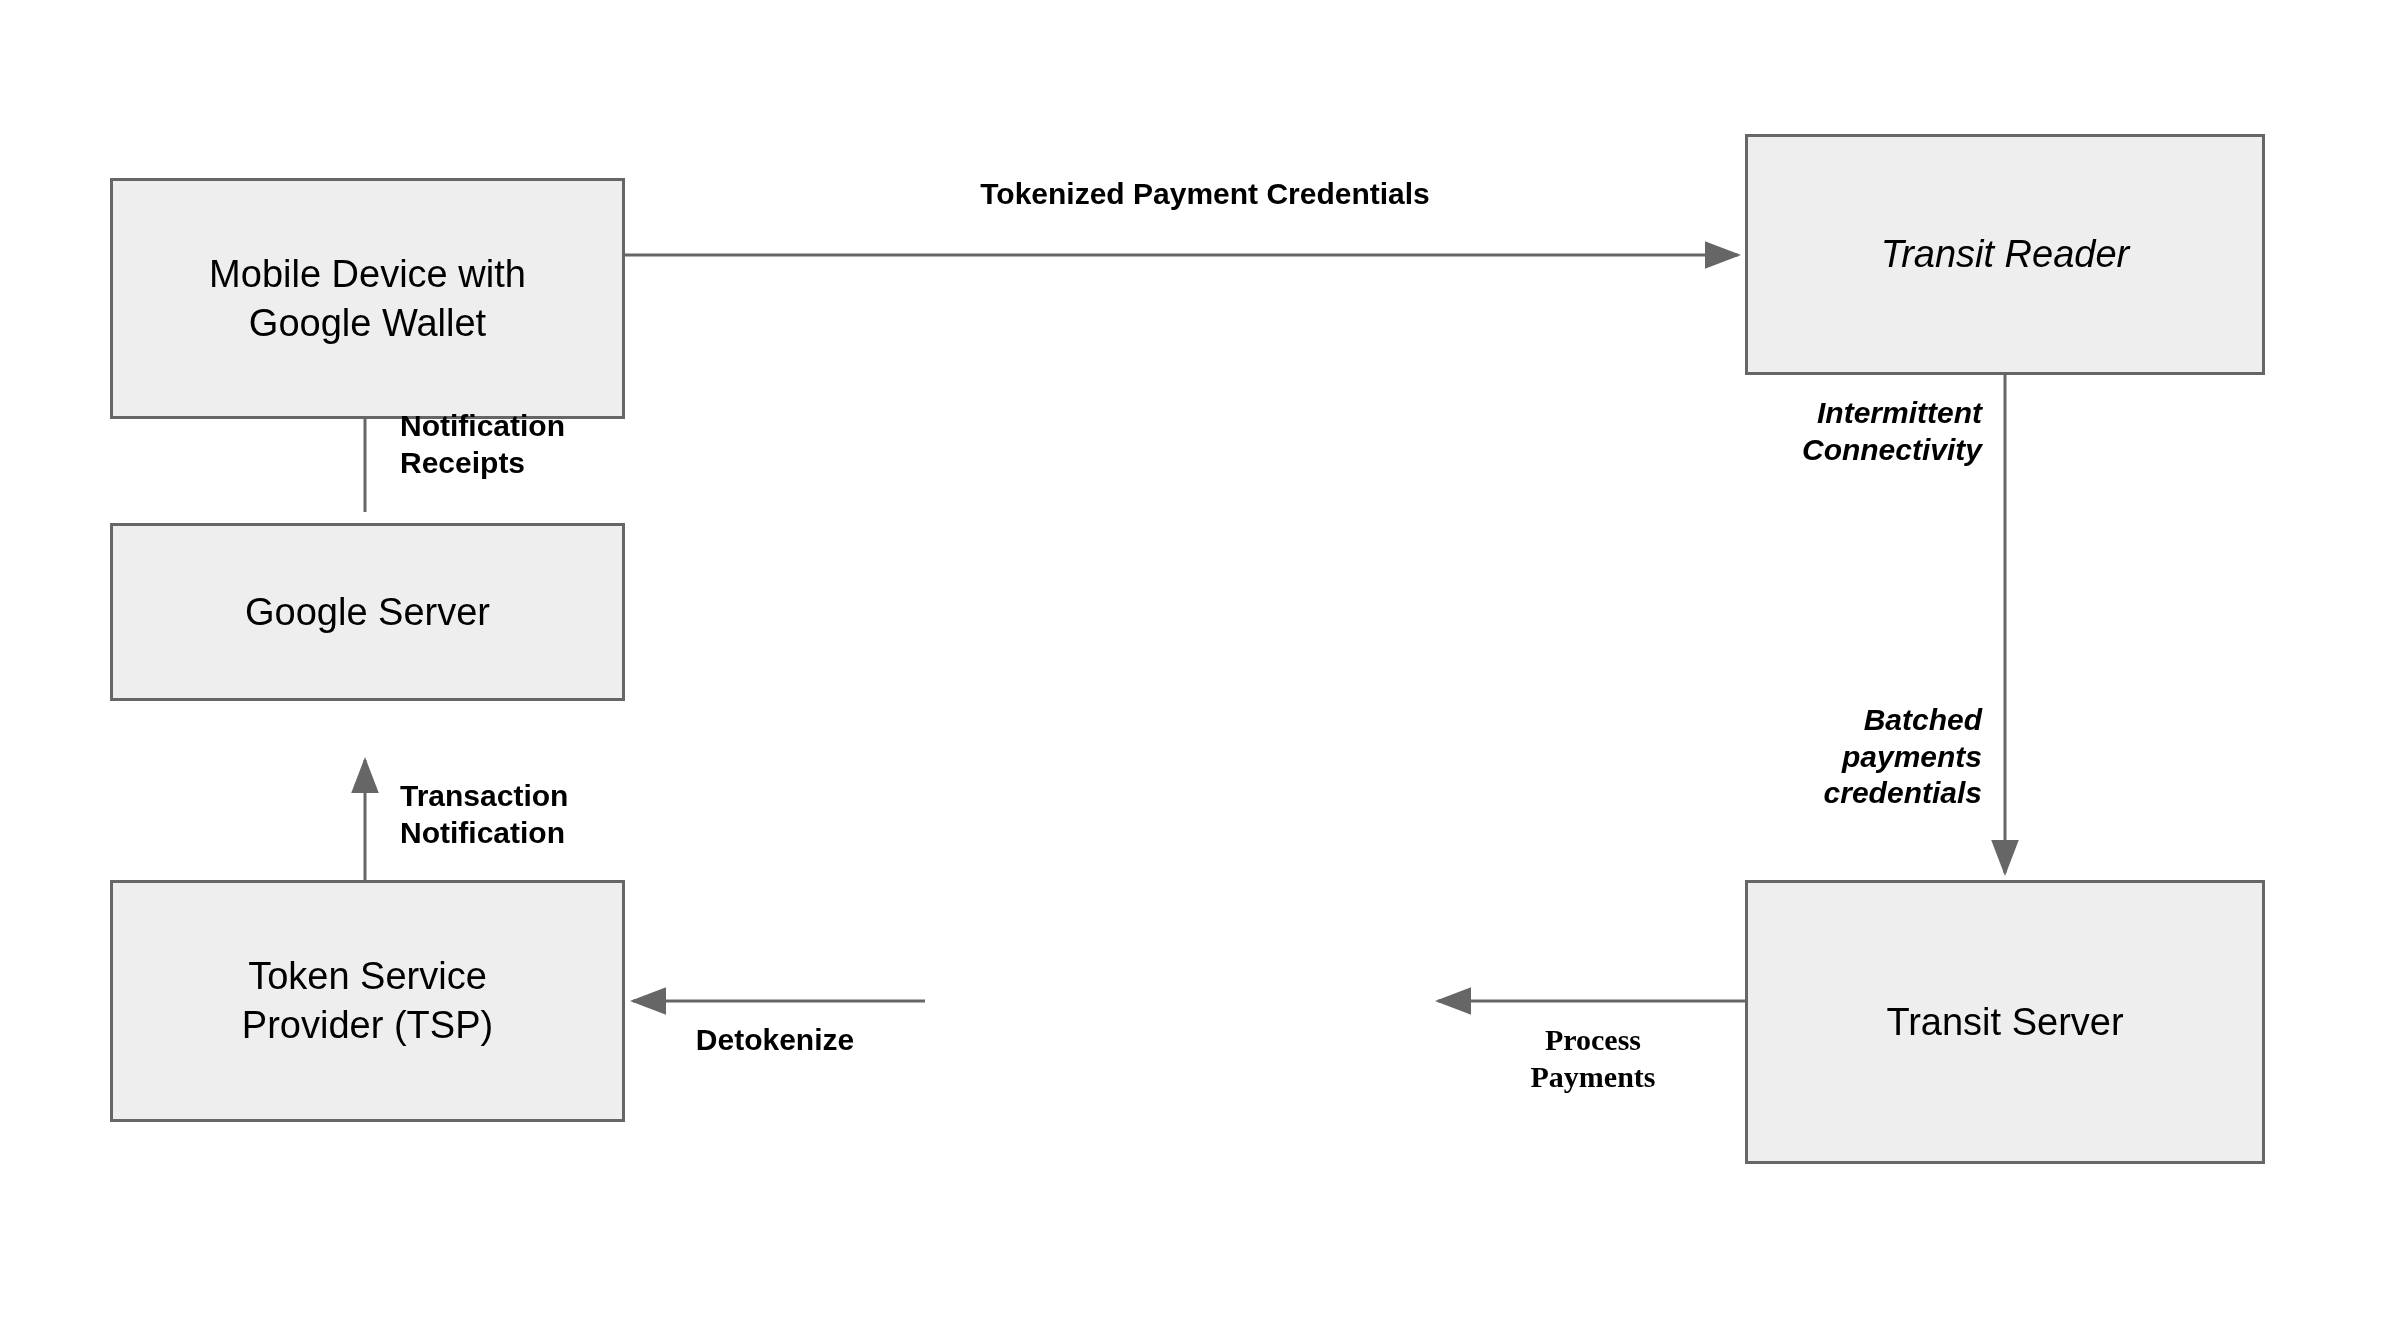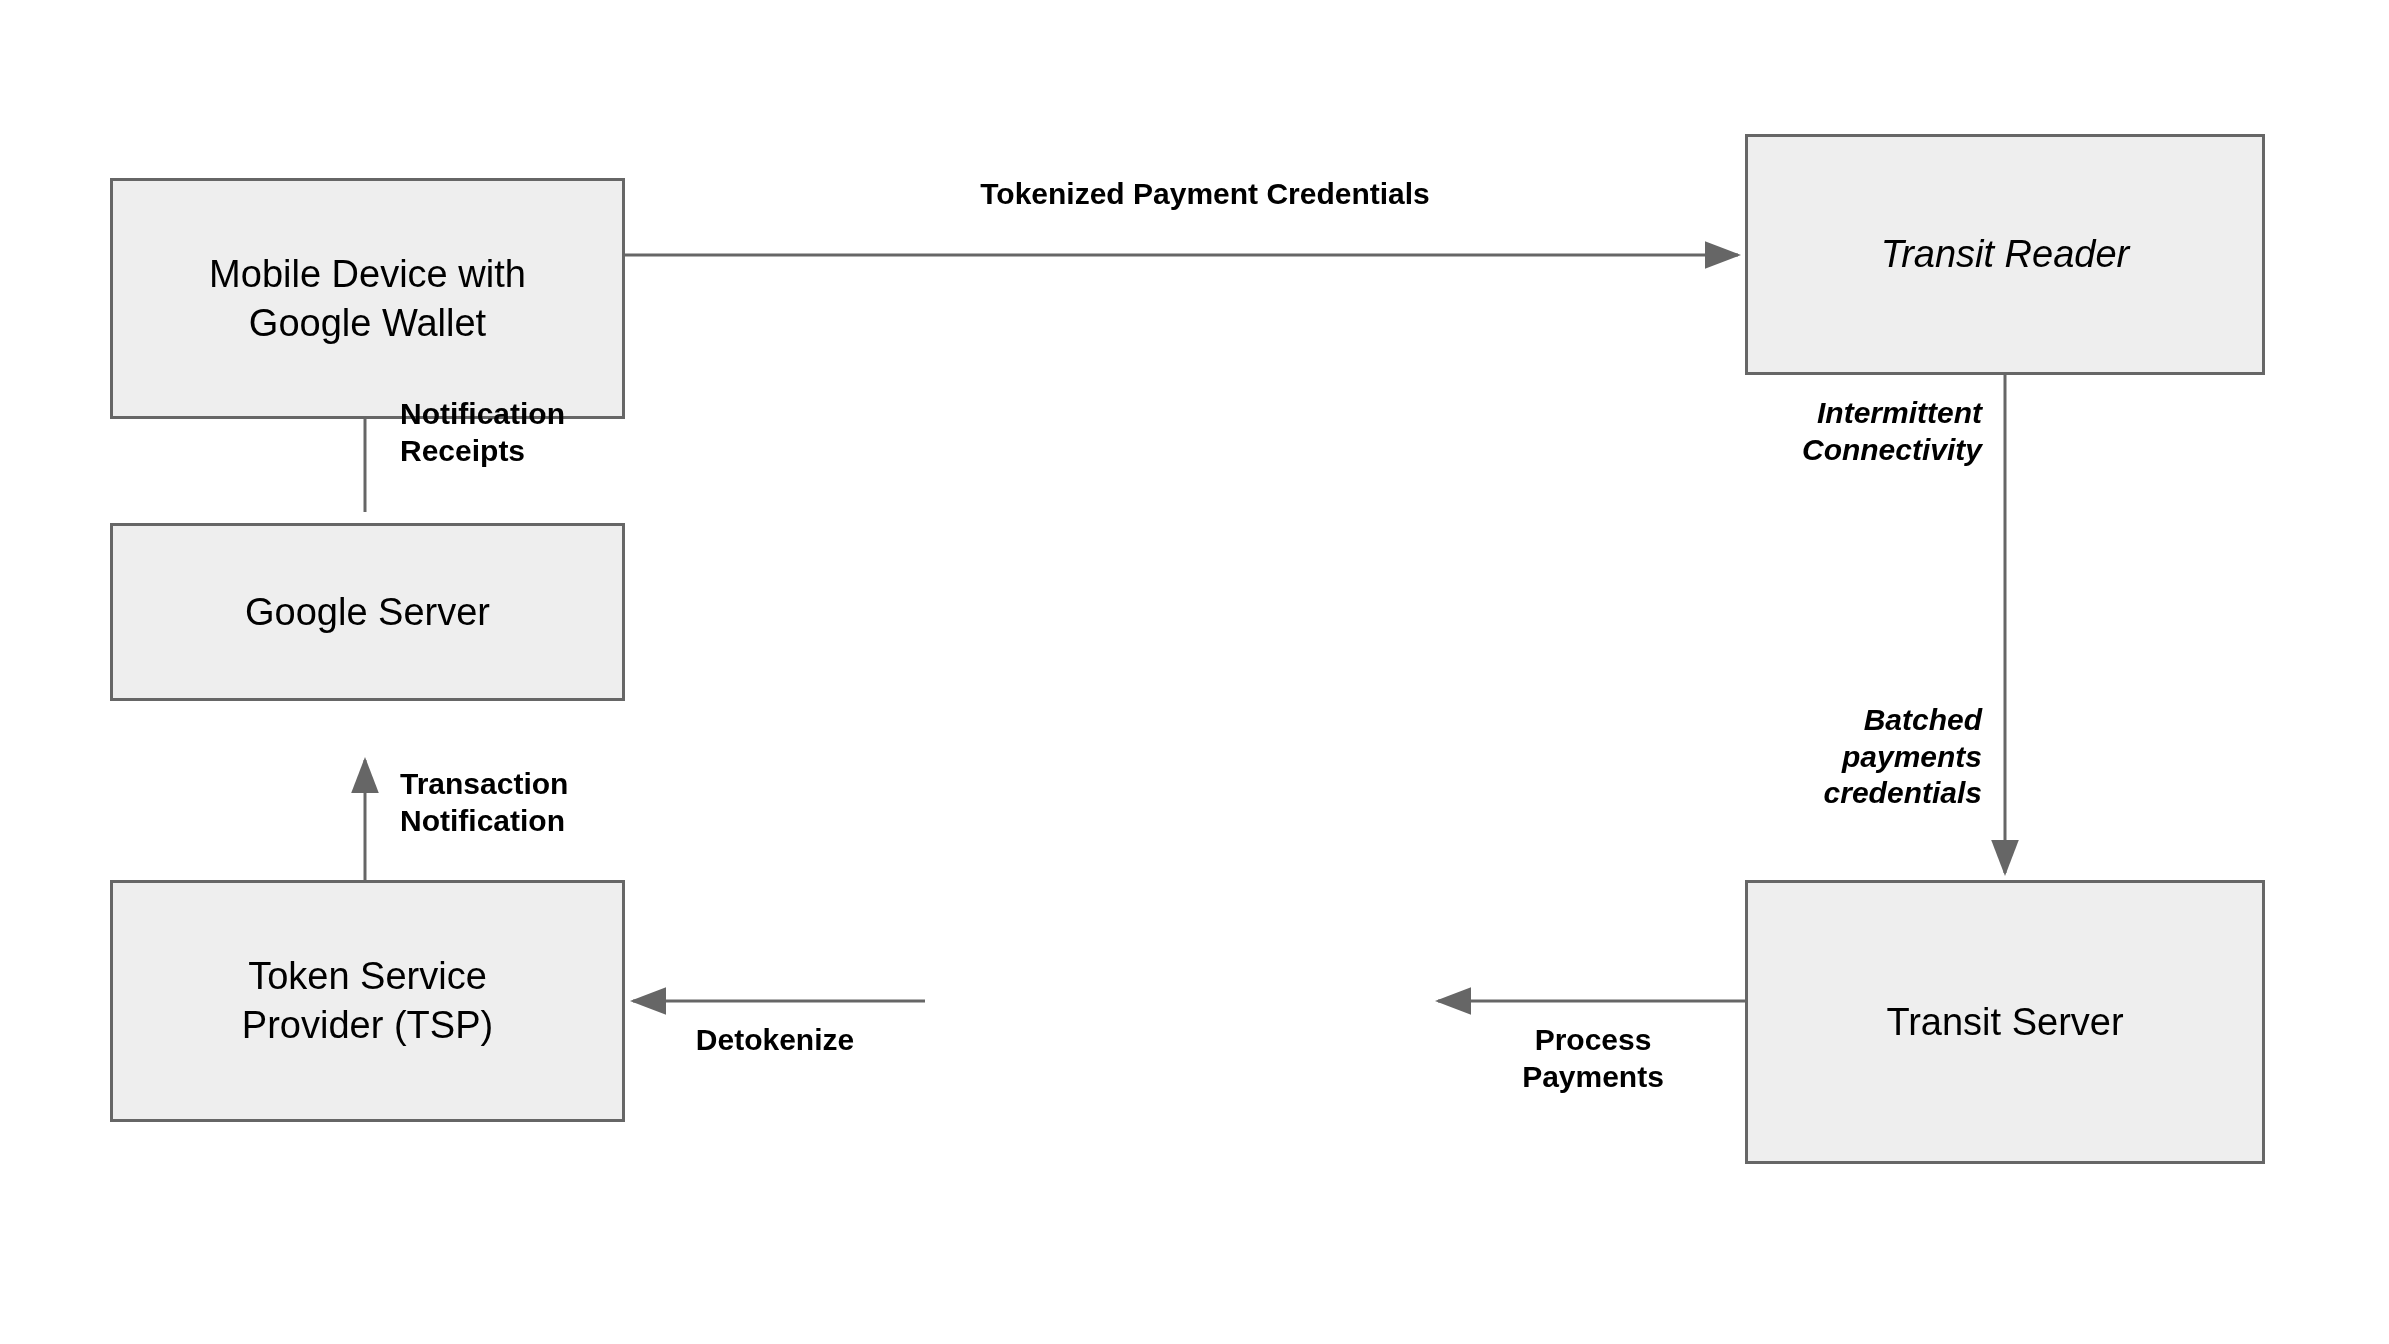--- a/index.html
+++ b/index.html
@@ -47,21 +47,21 @@
     font-family: "Liberation Sans", sans-serif;
     font-size: 30px;
     font-weight: bold;
     color: #000000;
     line-height: 1.22;
     white-space: pre-line;
     background: transparent;
   }
   .el-center { text-align: center; }
   .el-right  { text-align: right; font-style: italic; }
-  .el-left   { text-align: left; }
+  .el-left   { text-align: left; margin-top: 12px; }
 </style>
 </head>
 <body>
 
 <div id="canvas">
 
   <svg id="edges" viewBox="0 0 2389 1344" xmlns="http://www.w3.org/2000/svg">
     <defs>
       <marker id="ah-right" markerWidth="13" markerHeight="13" refX="11" refY="5.2" orient="auto" markerUnits="strokeWidth">
         <path d="M0,0.6 L12,5.2 L0,9.8 z" fill="#666666"></path>
@@ -115,21 +115,21 @@
 
   <div class="edge-label el-center" style="left:855px; top:176px; width:700px;">Tokenized Payment Credentials</div>
 
   <div class="edge-label el-right" style="left:1662px; top:395px; width:320px;">Intermittent
 Connectivity</div>
 
   <div class="edge-label el-right" style="left:1662px; top:702px; width:320px;">Batched
 payments
 credentials</div>
 
-  <div class="edge-label el-center" style="left:1448px; top:1022px; width:290px;">Process
+  <div class="edge-label el-center" style="left:1448px; top:1022px; width:290px;font-family:Liberation Serif, serif;">Process
 Payments</div>
 
   <div class="edge-label el-center" style="left:630px; top:1022px; width:290px;">Detokenize</div>
 
   <div class="edge-label el-left" style="left:400px; top:766px; width:320px;">Transaction
 Notification</div>
 
   <div class="edge-label el-left" style="left:400px; top:396px; width:320px;">Notification
 Receipts</div>
 

